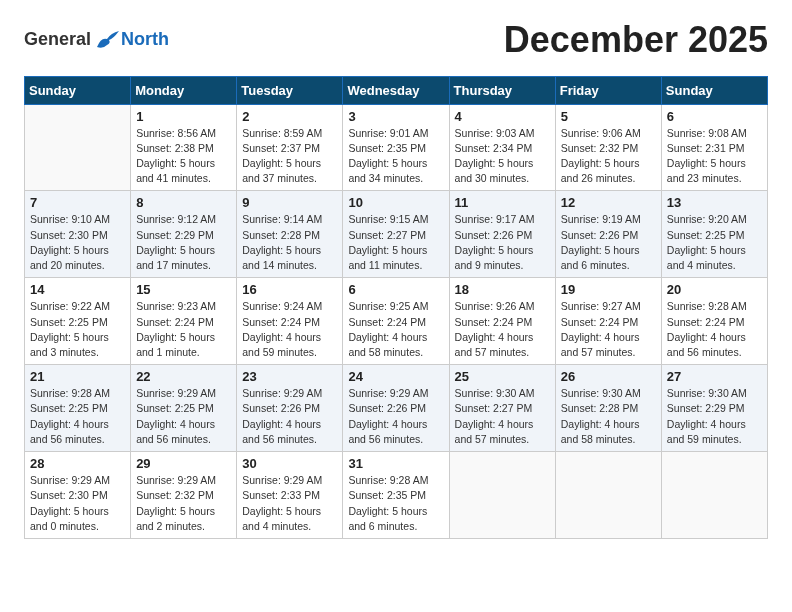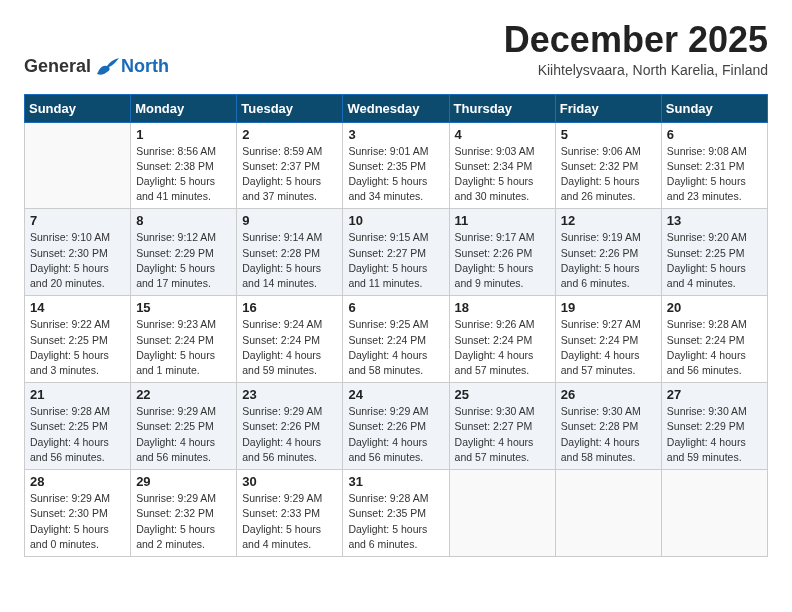--- a/index.html
+++ b/index.html
@@ -5,21 +5,21 @@
     * { box-sizing: border-box; margin: 0; padding: 0; }
     body {
       font-family: Arial, sans-serif;
       background: #fff;
       width: 792px;
       min-height: 612px;
       padding: 20px 24px;
     }
     .header-logo {
       display: flex;
-      align-items: flex-end;
+      align-items: center;
       justify-content: space-between;
       margin-bottom: 16px;
     }
     .logo {
       display: flex;
       align-items: center;
       font-size: 18px;
       font-weight: bold;
     }
     .logo-general { color: #333; }
@@ -91,21 +91,20 @@
 <div class="header-logo">
   <div class="logo">
     <span class="logo-general">General</span>
     <svg class="logo-bird" viewBox="0 0 28 22" xmlns="http://www.w3.org/2000/svg">
       <path d="M4,18 Q8,8 14,10 Q18,4 26,2 Q20,10 16,11 Q18,14 14,16 Q10,20 4,18Z" fill="#1a6bba"></path>
     </svg>
     <span class="logo-blue">North</span>
   </div>
   <div class="title-block">
     <div class="month-title">December 2025</div>
-    <div class="location">Kiihtelysvaara, North Karelia, Finland</div>
   </div>
 </div>
 
 <table class="calendar">
   <thead>
     <tr>
     <th>Sunday</th>
         <th>Monday</th>
         <th>Tuesday</th>
         <th>Wednesday</th>

